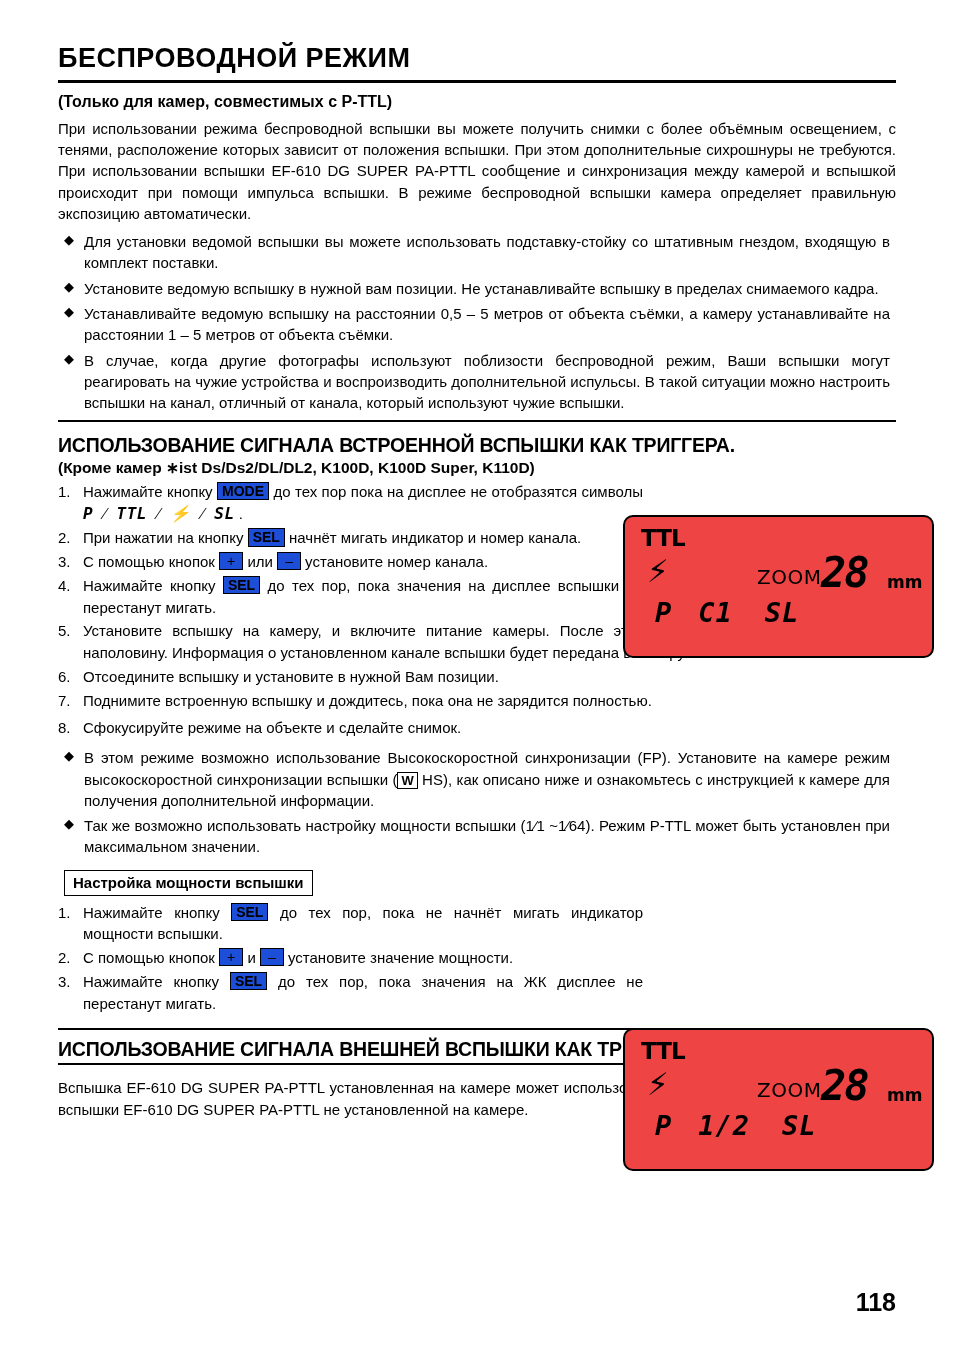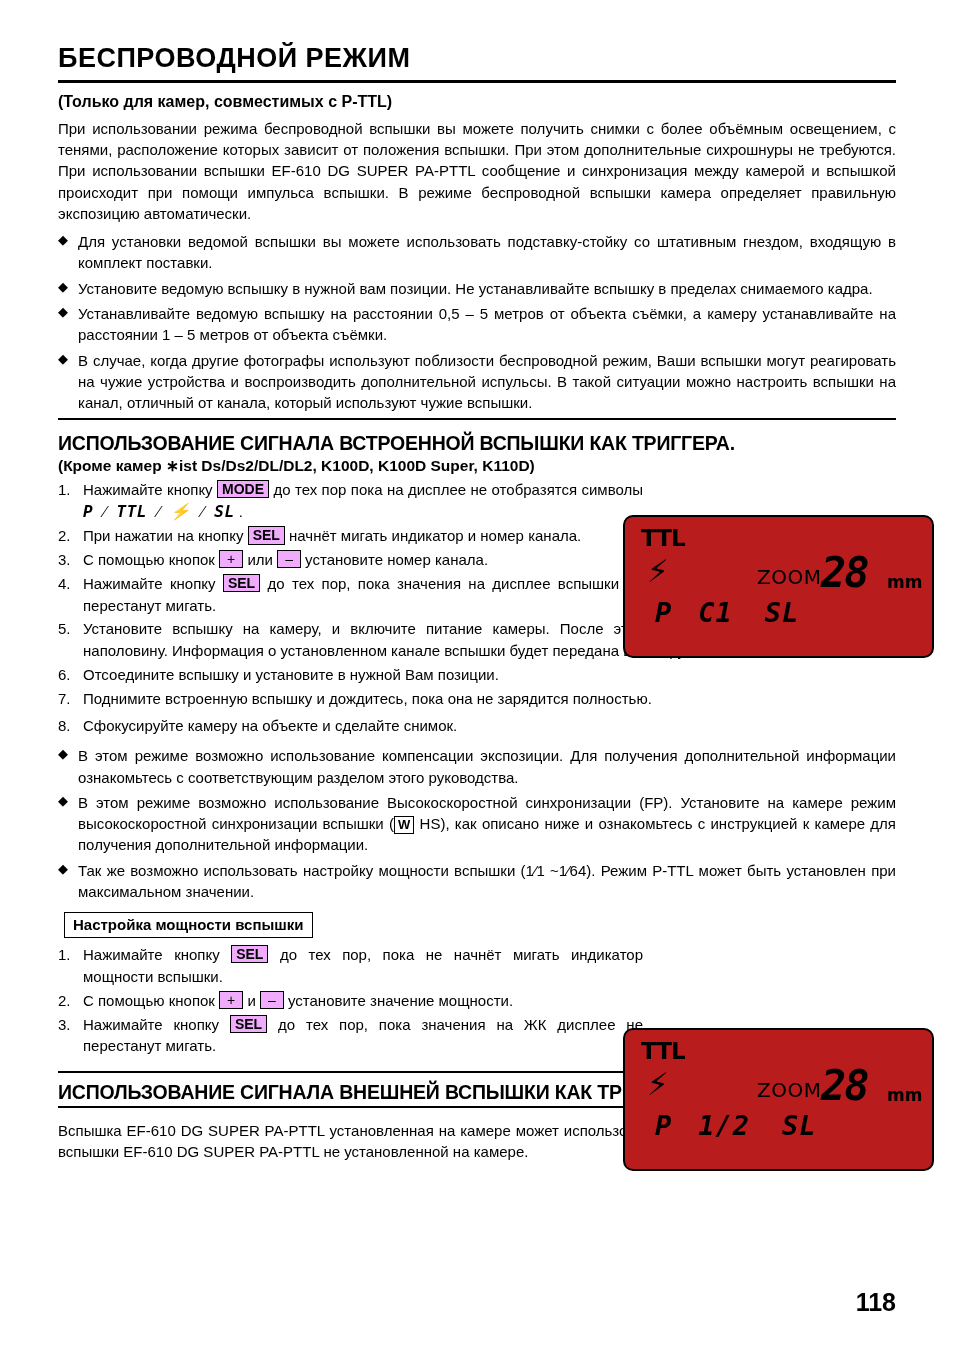--- a/index.html
+++ b/index.html
@@ -41,21 +41,21 @@
     margin: 0 0 7px 0;
   }
   p.body {
     font-size: 15px;
     line-height: 1.42;
     margin: 0 0 7px 0;
     text-align: justify;
   }
   ul.diamonds {
     list-style: none;
-    margin: 0;
+    margin: 6px;
     padding: 0;
   }
   ul.diamonds li {
     font-size: 15px;
     line-height: 1.42;
     margin: 0 0 4px 0;
     padding-left: 20px;
     position: relative;
     text-align: justify;
   }
@@ -100,40 +100,40 @@
     width: 560px;
   }
   .key {
     display: inline-block;
     border: 1.5px solid #000;
     padding: 0 4px;
     font-size: 14px;
     font-weight: bold;
     line-height: 1.15;
     vertical-align: 1px;
-    background: #f0abfc;
+    background: #1d4ed8;
   }
   .key.sm {
     padding: 0 7px;
     font-weight: normal;
     font-size: 14px;
   }
   .symline {
     font-family: "DejaVu Sans Mono", monospace;
     font-style: italic;
     font-weight: bold;
     font-size: 16px;
     letter-spacing: 0.5px;
   }
   
   .lcd {
     position: absolute;
     border: 2.5px solid #000;
     border-radius: 10px;
-    background: #b91c1c;
+    background: #ef4444;
     box-sizing: border-box;
   }
   .lcd .ttl {
     position: absolute;
     left: 16px;
     top: 8px;
     font-size: 23px;
     font-weight: bold;
     font-family: "DejaVu Sans", sans-serif;
     letter-spacing: -1px;
@@ -277,26 +277,25 @@
     <li>
       <span class="num">7.</span>
       <span>Поднимите встроенную вспышку и дождитесь, пока она не зарядится полностью.</span>
     </li>
   </ol>
 
 
   <ol class="steps" style="margin-top:6px;">
     <li>
       <span class="num">8.</span>
-      <span>Сфокусируйте камеру на объекте и сделайте снимок.</span>
+      <span>Сфокусируйте режиме на объекте и сделайте снимок.</span>
     </li>
   </ol>
 
   <ul class="diamonds" style="margin-top:8px;">
-    <li>В этом режиме возможно использование компенсации экспозиции. Для получения дополнительной информации ознакомьтесь с соответствующим разделом этого руководства.</li>
     <li>
       <span>В этом режиме возможно использование Высокоскоростной синхронизации (FP). Установите на камере режим высокоскоростной синхронизации вспышки (</span><span class="wbadge">W</span><span> HS), как описано ниже и ознакомьтесь с инструкцией к камере для получения дополнительной информации.</span>
     </li>
     <li>Так же возможно использовать настройку мощности вспышки (1⁄1 ~1⁄64). Режим P-TTL может быть установлен при максимальном значении.</li>
   </ul>
 
   <div class="boxed-title">Настройка мощности вспышки</div>
 
   <ol class="steps">
     <li class="narrow">

